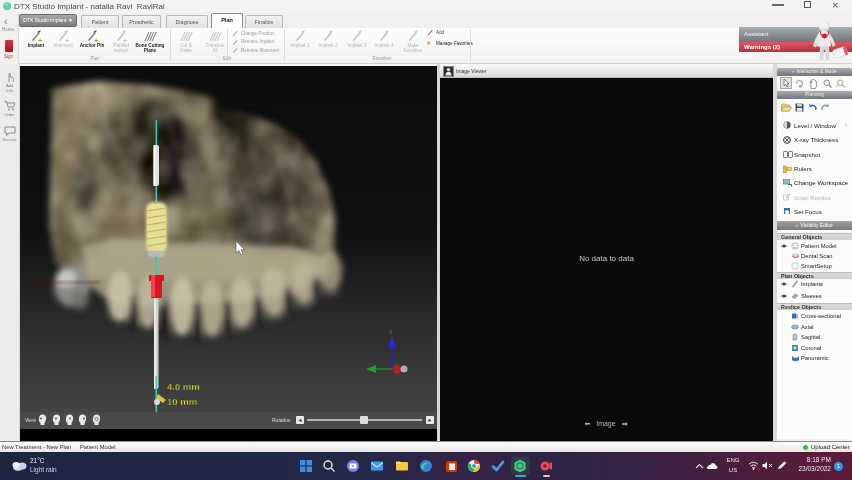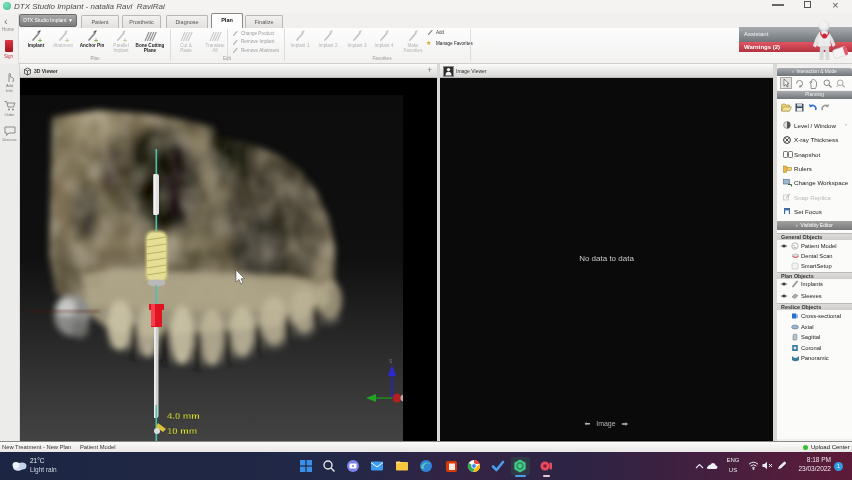--- a/index.html
+++ b/index.html
@@ -3,21 +3,21 @@
 <meta charset="utf-8">
 <style>
   * { margin:0; padding:0; box-sizing:border-box; }
   html,body { width:852px; height:480px; overflow:hidden; background:#000; }
   body { font-family:"Liberation Sans", sans-serif; position:relative; }
   .abs { position:absolute; }
 </style>
 </head>
 <body>
 
-<div class="abs" style="left:0;top:0;width:852px;height:13px;background:#f4f3f2;font-style:italic;">
+<div class="abs" style="left:0;top:0;width:852px;height:13px;background:#f4f3f2;">
   <div class="abs" style="left:3px;top:2px;width:8px;height:8px;border-radius:50%;background:radial-gradient(circle at 40% 35%,#7fe0bd,#3fbf92);"></div>
   <div class="abs" style="left:14px;top:1.5px;font-size:8px;color:#4a4a4a;">DTX Studio Implant - natalia Ravi&nbsp; RaviRai</div>
   <div class="abs" style="left:772px;top:4px;width:12px;height:2px;background:#666;"></div>
   <div class="abs" style="left:804px;top:1px;width:7px;height:7px;border:1.5px solid #555;"></div>
   <div class="abs" style="left:832px;top:-1px;font-size:11px;color:#555;">×</div>
 </div>
 
 <div class="abs" style="left:0;top:13px;width:852px;height:15px;background:#f1f0ef;"></div>
 <div class="abs" style="left:19px;top:14px;width:58px;height:13px;border-radius:2px;background:linear-gradient(#a8a8a8,#7a7a7a);border:1px solid #6a6a6a;color:#fff;font-size:5px;text-align:center;line-height:11px;white-space:nowrap;">DTX Studio Implant ▼</div>
 <div class="abs tab" style="left:81px;top:15px;width:38px;height:13px;background:linear-gradient(#f2f1f0,#e2e1e0);border:1px solid #b9b8b7;border-bottom:none;border-radius:2px 2px 0 0;font-size:5.5px;color:#555;text-align:center;line-height:12px;">Patient</div>
@@ -166,21 +166,21 @@
   <div class="abs" style="left:1px;top:73px;font-size:4px;color:#777;text-align:center;width:17px;">Discuss</div>
 </div>
 
 <div class="abs" style="left:20px;top:64px;width:417px;height:14px;background:linear-gradient(#fbfbfa,#d9d8d7);border-bottom:1px solid #bbb;">
   <svg class="abs" style="left:3px;top:3px;" width="9" height="9" viewBox="0 0 9 9">
       <path d="M1.5 2.5 L4.5 1 L7.5 2.5 L7.5 6.5 L4.5 8 L1.5 6.5 Z M1.5 2.5 L4.5 4 L7.5 2.5 M4.5 4 L4.5 8" fill="none" stroke="#444" stroke-width="0.8"></path>
     </svg>
   <div class="abs" style="left:14px;top:4px;font-size:5px;font-weight:bold;color:#333;">3D Viewer</div>
   <div class="abs" style="left:407px;top:1px;font-size:9px;color:#888;">+</div>
 </div>
-<div class="abs" style="left:20px;top:95px;width:383px;height:363px;background:linear-gradient(#0c0c0c 0%,#101010 45%,#353535 80%,#474747 100%);overflow:hidden;">
+<div class="abs" style="left:20px;top:66px;width:417px;height:363px;background:linear-gradient(#0c0c0c 0%,#101010 45%,#353535 80%,#474747 100%);overflow:hidden;">
   <svg width="417" height="363" viewBox="0 0 417 363">
     <defs>
       <filter id="blur8" x="-40%" y="-40%" width="180%" height="180%">
           <feGaussianBlur stdDeviation="8"></feGaussianBlur>
         </filter>
       <filter id="blur5" x="-30%" y="-30%" width="160%" height="160%">
           <feGaussianBlur stdDeviation="5"></feGaussianBlur>
         </filter>
       <filter id="blur3" x="-30%" y="-30%" width="160%" height="160%">
           <feGaussianBlur stdDeviation="3"></feGaussianBlur>

